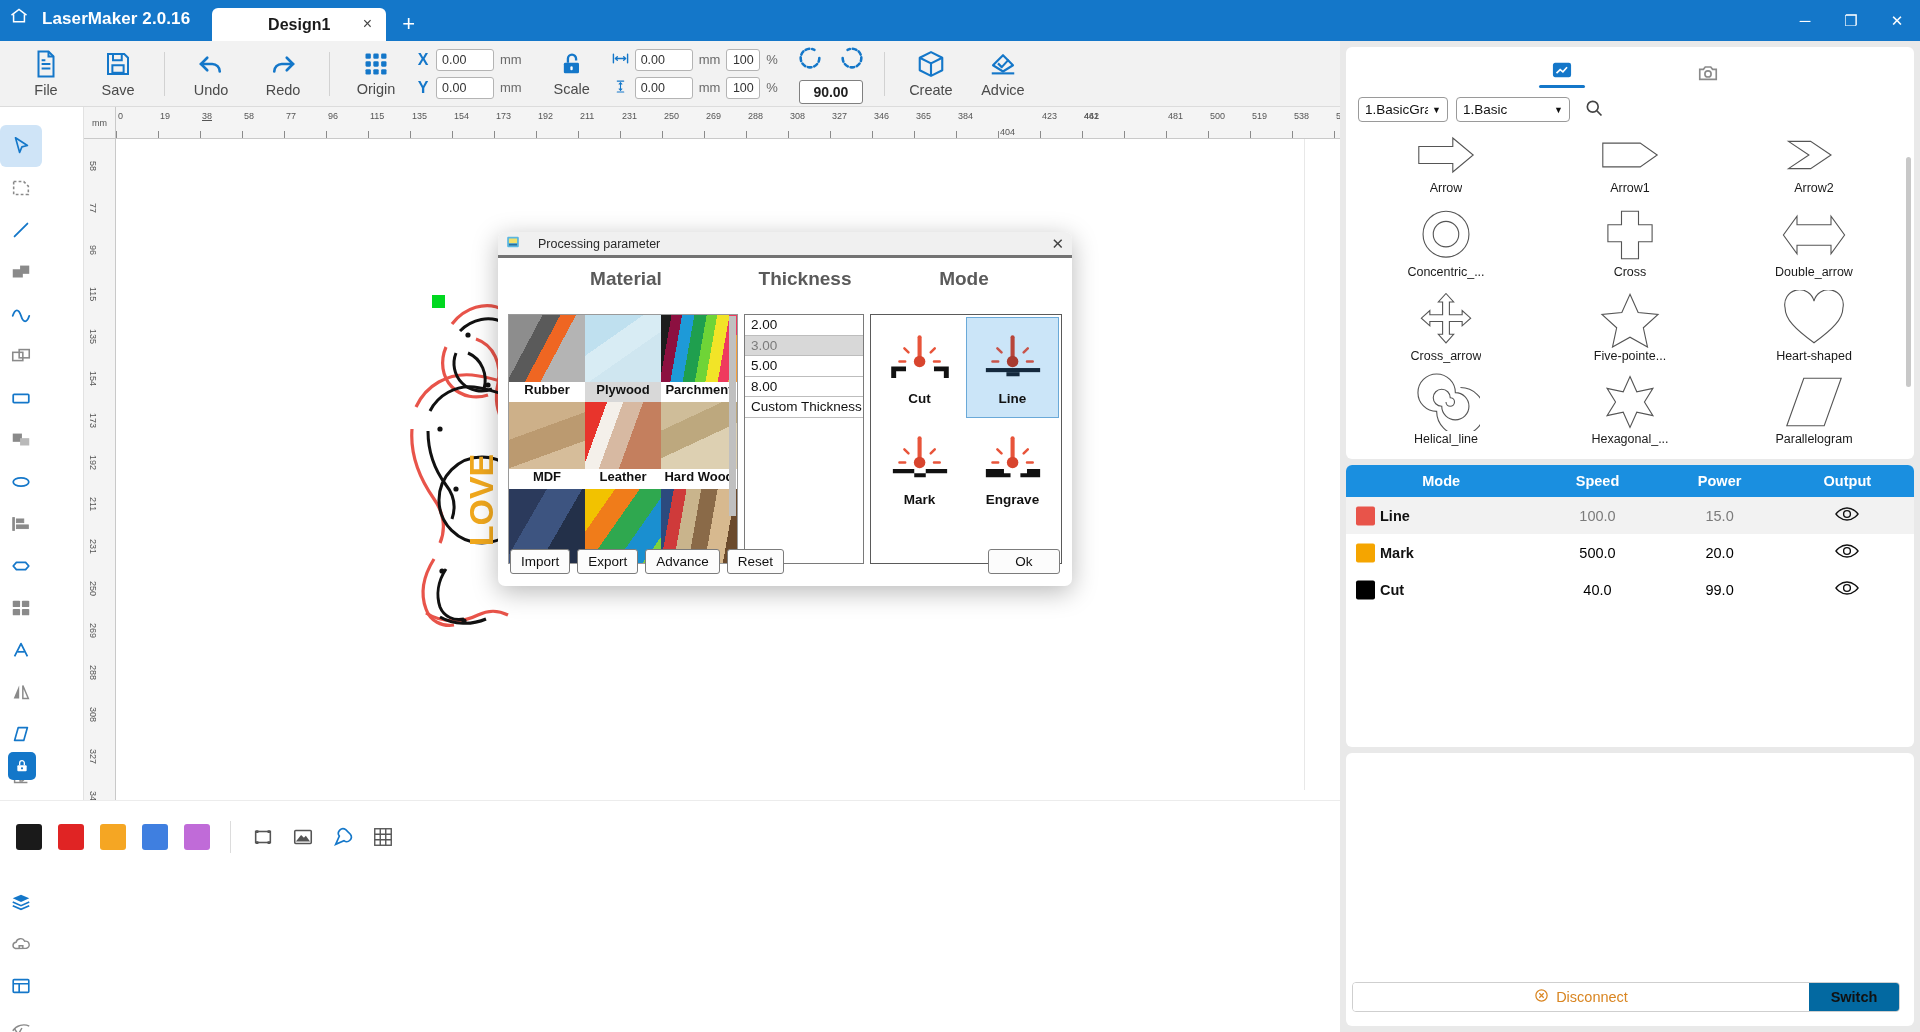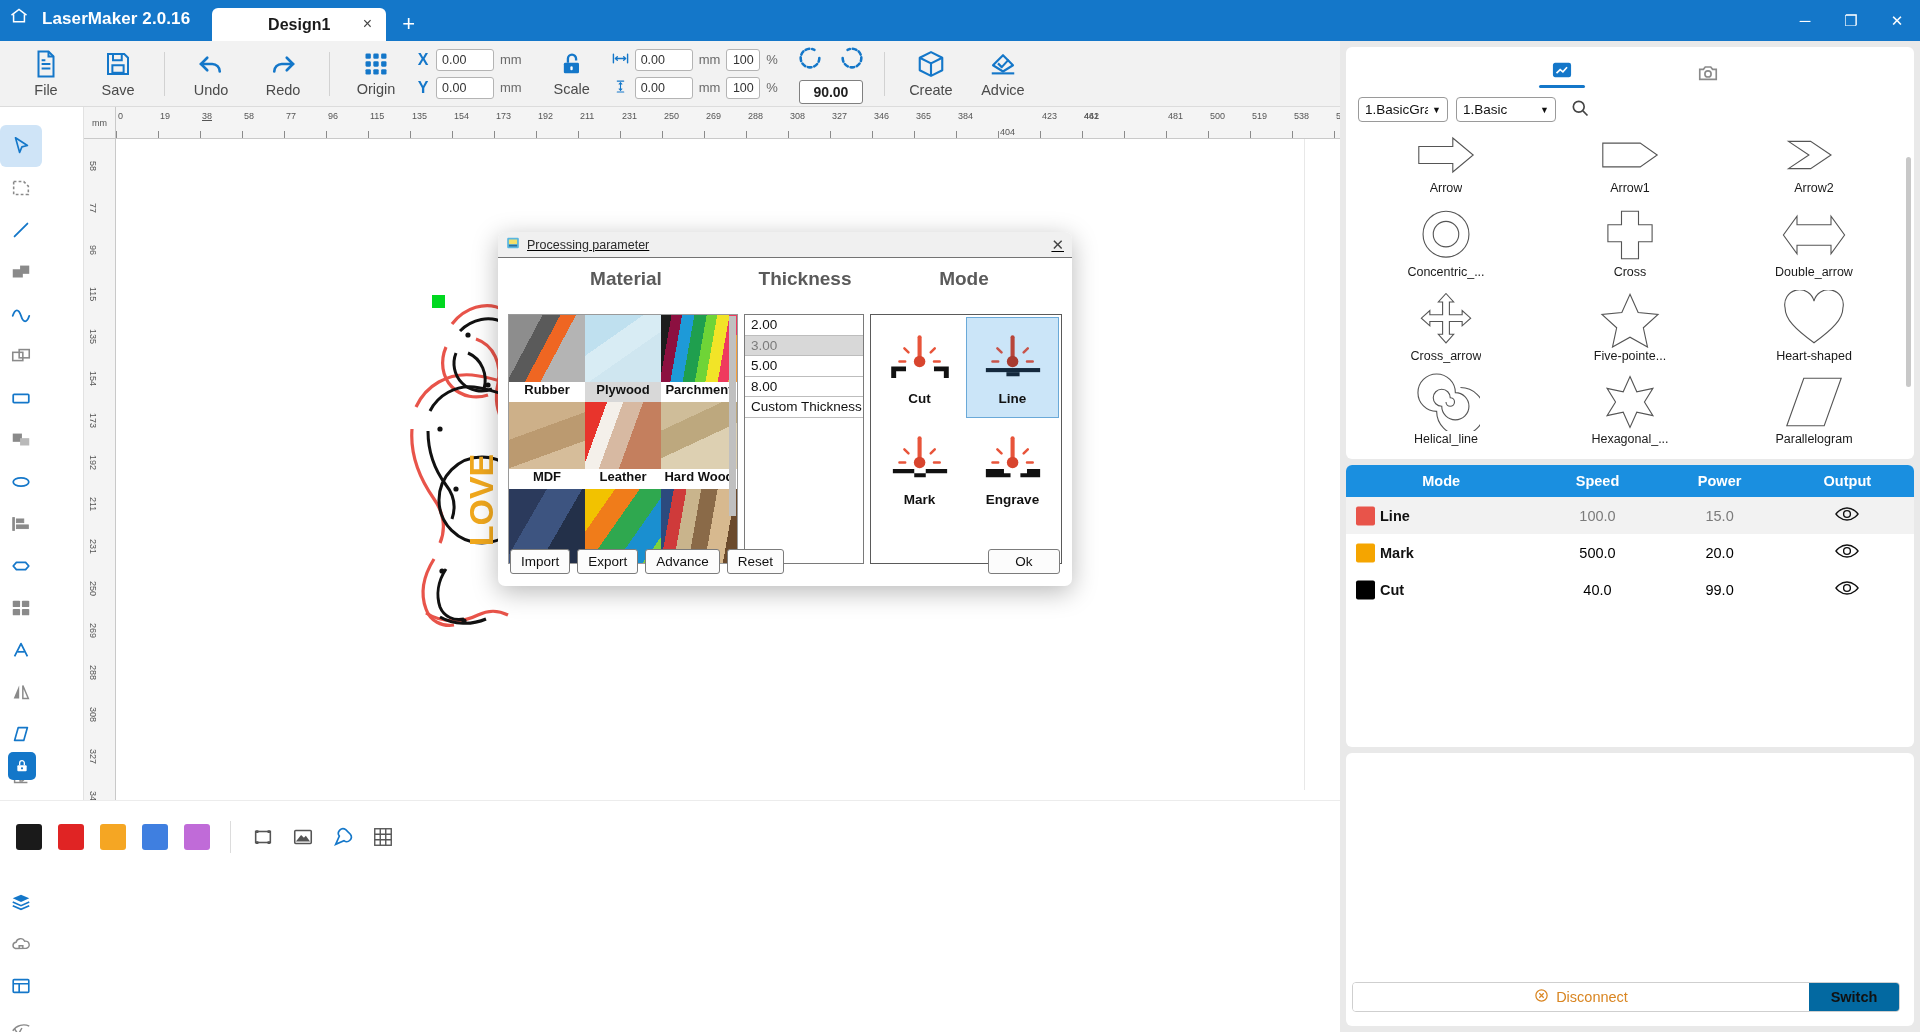--- a/index.html
+++ b/index.html
@@ -174,22 +174,22 @@
     justify-content: center; font-size: 14.5px; font-weight: bold; color: #111; cursor: pointer;
   }
 
   
   .dlg-shadow {
     position: absolute; left: 498px; top: 232px; width: 574px; height: 354px;
     border-radius: 7px; background: #fff;
     box-shadow: 0 6px 26px rgba(0,0,0,.28); overflow: hidden;
   }
   .dlg-title {
-    height: 26px; background: #f0f0f0; border-bottom: 1px solid #737373;
-    display: flex; align-items: center; padding: 0 8px; gap: 7px; text-decoration: underline;
+    height: 26px; background: #f0f0f0; border-bottom: 3px solid #737373;
+    display: flex; align-items: center; padding: 0 8px; gap: 18px;
   }
   .dlg-title .t { font-size: 12.5px; color: #2a2a2a; }
   .dlg-close { margin-left: auto; font-size: 15px; color: #444; cursor: pointer; line-height: 1; }
   .dlg-body { position: relative; height: 328px; padding: 10px 12px 0 12px; }
   .sect-h {
     font-size: 19px; font-weight: bold; color: #5a5a5a; text-align: center;
     margin-bottom: 9px;
   }
   .mat-box {
     position: absolute; left: 10px; top: 56px; width: 230px; height: 250px;
@@ -704,21 +704,21 @@
               <circle cx="12" cy="13" r="3.4"></circle>
           </svg>
         </div>
       </div>
 
       <div class="lib-controls">
         <div class="combo" style="width:90px">
           <span class="cv">1.BasicGrap</span>
           <span class="caret">▼</span>
         </div>
-        <div class="combo" style="width:100px">
+        <div class="combo" style="width:114px">
           <span class="cv">1.Basic</span>
           <span class="caret">▼</span>
         </div>
         <div style="margin-left:6px">
           <svg width="20" height="20" viewBox="0 0 24 24" fill="none" stroke="#444" stroke-width="2">
               <circle cx="10.5" cy="10.5" r="6.5"></circle>
               <path d="M15.5 15.5L21 21"></path>
             </svg>
         </div>
       </div>

